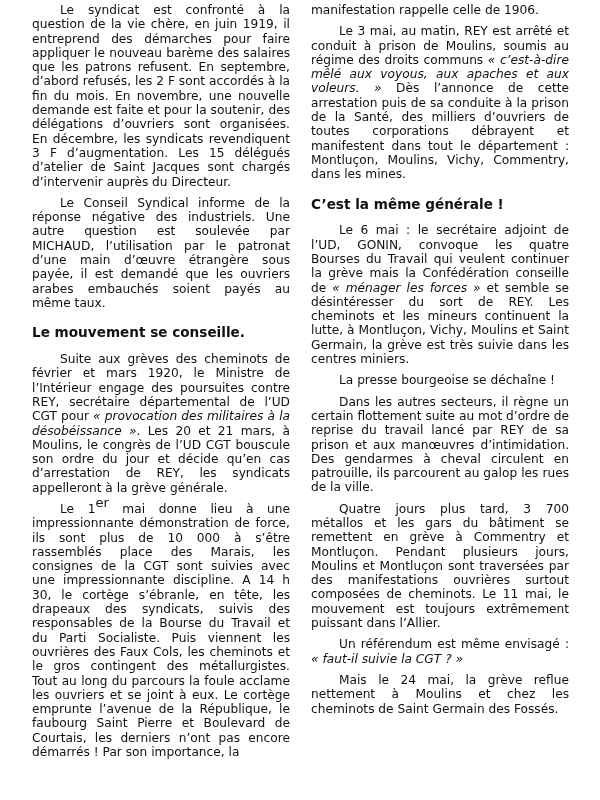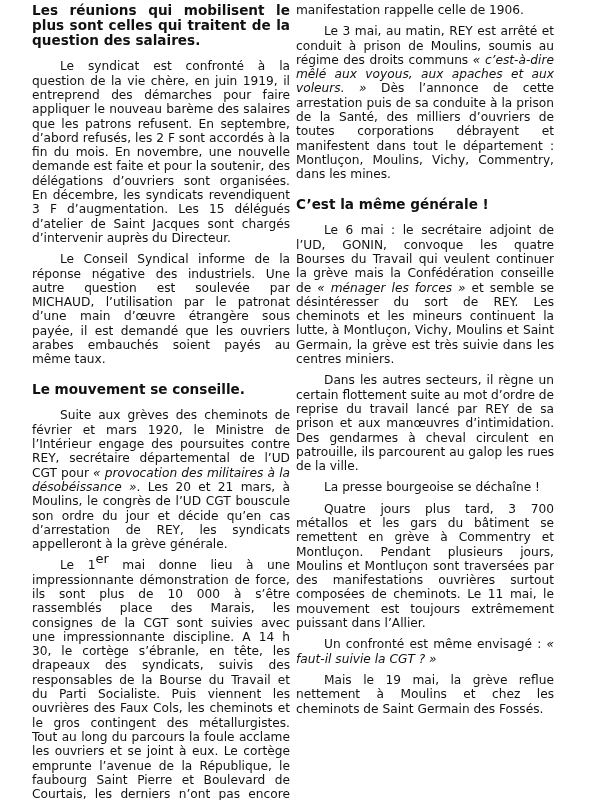--- a/index.html
+++ b/index.html
@@ -1,44 +1,43 @@
 <!DOCTYPE html>
 <html><head>
 <meta charset="utf-8">
 <style>
   html, body { margin:0; padding:0; background:#ffffff; }
   body { width:600px; height:800px; overflow:hidden; position:relative;
          font-family:"DejaVu Sans", sans-serif; color:#111; }
   .col { position:absolute; top:3px; width:258px; font-size:12.2px; line-height:14.3px; }
   .col.left { left:32px; }
-  .col.right { left:296px; }
+  .col.right { left:311px; }
   h2 { font-size:13.6px; line-height:14.8px; font-weight:bold; margin:0 0 12px 0; text-align:justify; }
   p { margin:0 0 7px 0; text-align:justify; text-indent:28px; }
   p.noindent { text-indent:0; }
   .gap { height:8px; }
   em { }
   sup { font-size:13px; line-height:0; vertical-align:6px; }
 </style>
 </head>
 <body>
 
 <div class="col left">
-  <h2>Les réunions qui mobilisent le plus sont celles qui traitent de la question des salaires.</h2>
   <p>Le syndicat est confronté à la question de la vie chère, en juin 1919, il entreprend des démarches pour faire appliquer le nouveau barème des salaires que les patrons refusent. En septembre, d’abord refusés, les 2 F sont accordés à la fin du mois. En novembre, une nouvelle demande est faite et pour la soutenir, des délégations d’ouvriers sont organisées. En décembre, les syndicats revendiquent 3 F d’augmentation. Les 15 délégués d’atelier de Saint Jacques sont chargés d’intervenir auprès du Directeur.</p>
   <p>Le Conseil Syndical informe de la réponse négative des industriels. Une autre question est soulevée par MICHAUD, l’utilisation par le patronat d’une main d’œuvre étrangère sous payée, il est demandé que les ouvriers arabes embauchés soient payés au même taux.</p>
   <div class="gap"></div>
   <h2>Le mouvement se conseille.</h2>
   <p><span>Suite aux grèves des cheminots de février et mars 1920, le Ministre de l’Intérieur engage des poursuites contre REY, secrétaire départemental de l’UD CGT pour </span><em>« provocation des militaires à la désobéissance »</em><span>. Les 20 et 21 mars, à Moulins, le congrès de l’UD CGT bouscule son ordre du jour et décide qu’en cas d’arrestation de REY, les syndicats appelleront à la grève générale.</span></p>
   <p><span>Le 1</span><sup>er</sup><span> mai donne lieu à une impressionnante démonstration de force, ils sont plus de 10 000 à s’être rassemblés place des Marais, les consignes de la CGT sont suivies avec une impressionnante discipline. A 14 h 30, le cortège s’ébranle, en tête, les drapeaux des syndicats, suivis des responsables de la Bourse du Travail et du Parti Socialiste. Puis viennent les ouvrières des Faux Cols, les cheminots et le gros contingent des métallurgistes. Tout au long du parcours la foule acclame les ouvriers et se joint à eux. Le cortège emprunte l’avenue de la République, le faubourg Saint Pierre et Boulevard de Courtais, les derniers n’ont pas encore démarrés ! Par son importance, la</span></p>
 </div>
 
 <div class="col right">
   <p class="noindent">manifestation rappelle celle de 1906.</p>
   <p><span>Le 3 mai, au matin, REY est arrêté et conduit à prison de Moulins, soumis au régime des droits communs </span><em>« c’est-à-dire mêlé aux voyous, aux apaches et aux voleurs. »</em><span> Dès l’annonce de cette arrestation puis de sa conduite à la prison de la Santé, des milliers d’ouvriers de toutes corporations débrayent et manifestent dans tout le département : Montluçon, Moulins, Vichy, Commentry, dans les mines.</span></p>
   <div class="gap"></div>
   <h2>C’est la même générale !</h2>
   <p><span>Le 6 mai : le secrétaire adjoint de l’UD, GONIN, convoque les quatre Bourses du Travail qui veulent continuer la grève mais la Confédération conseille de </span><em>« ménager les forces »</em><span> et semble se désintéresser du sort de REY. Les cheminots et les mineurs continuent la lutte, à Montluçon, Vichy, Moulins et Saint Germain, la grève est très suivie dans les centres miniers.</span></p>
+  <p>La presse bourgeoise se déchaîne !</p>
   <p>Dans les autres secteurs, il règne un certain flottement suite au mot d’ordre de reprise du travail lancé par REY de sa prison et aux manœuvres d’intimidation. Des gendarmes à cheval circulent en patrouille, ils parcourent au galop les rues de la ville.</p>
-  <p>La presse bourgeoise se déchaîne !</p>
   <p>Quatre jours plus tard, 3 700 métallos et les gars du bâtiment se remettent en grève à Commentry et Montluçon. Pendant plusieurs jours, Moulins et Montluçon sont traversées par des manifestations ouvrières surtout composées de cheminots. Le 11 mai, le mouvement est toujours extrêmement puissant dans l’Allier.</p>
-  <p><span>Un confronté est même envisagé : </span><em>« faut-il suivie la CGT ? »</em></p>
-  <p>Mais le 19 mai, la grève reflue nettement à Moulins et chez les cheminots de  Saint Germain des Fossés.</p>
+  <p><span>Un référendum est même envisagé : </span><em>« faut-il suivie la CGT ? »</em></p>
+  <p>Mais le 24 mai, la grève reflue nettement à Moulins et chez les cheminots de  Saint Germain des Fossés.</p>
 </div>
 
 </body></html>

